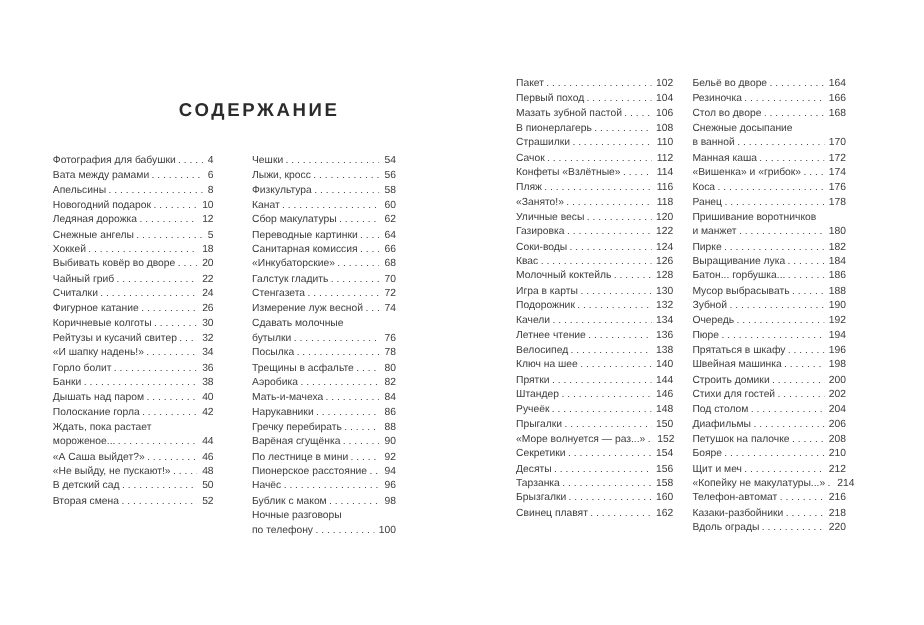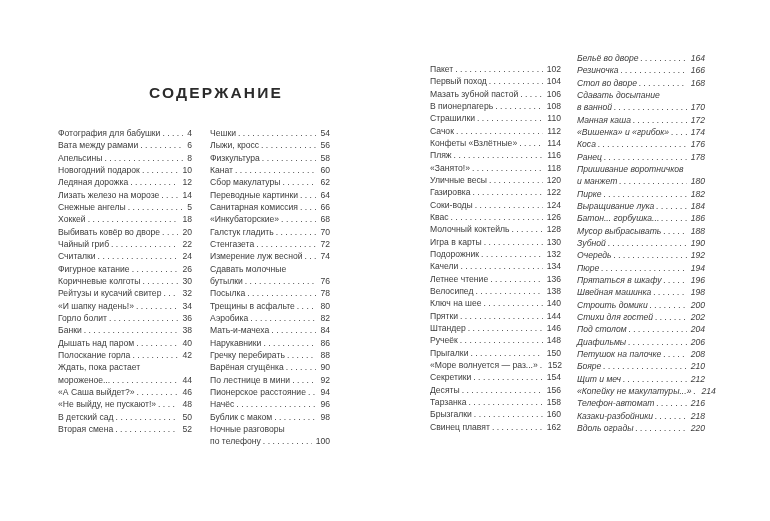--- a/index.html
+++ b/index.html
@@ -24,24 +24,24 @@
     letter-spacing: 2.2px;
     color: #2b2b2b;
     white-space: nowrap;
   }
   .col {
     position: absolute;
     font-size: 8.6px;
     line-height: 12.33px;
     color: #3c3c3c;
   }
-  .col-1 { left: 58px;  top: 127px; width: 134px; }
+  .col-1 { left: 44px;  top: 127px; width: 134px; }
   .col-2 { left: 210px; top: 127px; width: 120px; }
   .col-3 { left: 430px; top: 63px;  width: 131px; }
-  .col-4 { left: 577px; top: 52px;  width: 128px; font-style: italic; }
+  .col-4 { left: 577px; top: 63px;  width: 128px; }
   .row {
     display: flex;
     align-items: baseline;
     white-space: nowrap;
     height: 12.33px;
   }
   .ttl {
     flex: 0 0 auto;
     white-space: nowrap;
   }
@@ -88,25 +88,20 @@
       <span class="ttl">Новогодний подарок</span>
       <span class="leader"></span>
       <span class="num">10</span>
     </div>
     <div class="row">
       <span class="ttl">Ледяная дорожка</span>
       <span class="leader"></span>
       <span class="num">12</span>
     </div>
     <div class="row">
-      <span class="ttl">Лизать железо на морозе</span>
-      <span class="leader"></span>
-      <span class="num">14</span>
-    </div>
-    <div class="row">
       <span class="ttl">Снежные ангелы</span>
       <span class="leader"></span>
       <span class="num">5</span>
     </div>
     <div class="row">
       <span class="ttl">Хоккей</span>
       <span class="leader"></span>
       <span class="num">18</span>
     </div>
     <div class="row">
@@ -483,21 +478,21 @@
       <span class="ttl">Резиночка</span>
       <span class="leader"></span>
       <span class="num">166</span>
     </div>
     <div class="row">
       <span class="ttl">Стол во дворе</span>
       <span class="leader"></span>
       <span class="num">168</span>
     </div>
     <div class="row">
-      <span class="ttl">Сдавать досыпание</span>
+      <span class="ttl">Снежные досыпание</span>
     </div>
     <div class="row">
       <span class="ttl">в ванной</span>
       <span class="leader"></span>
       <span class="num">170</span>
     </div>
     <div class="row">
       <span class="ttl">Манная каша</span>
       <span class="leader"></span>
       <span class="num">172</span>

